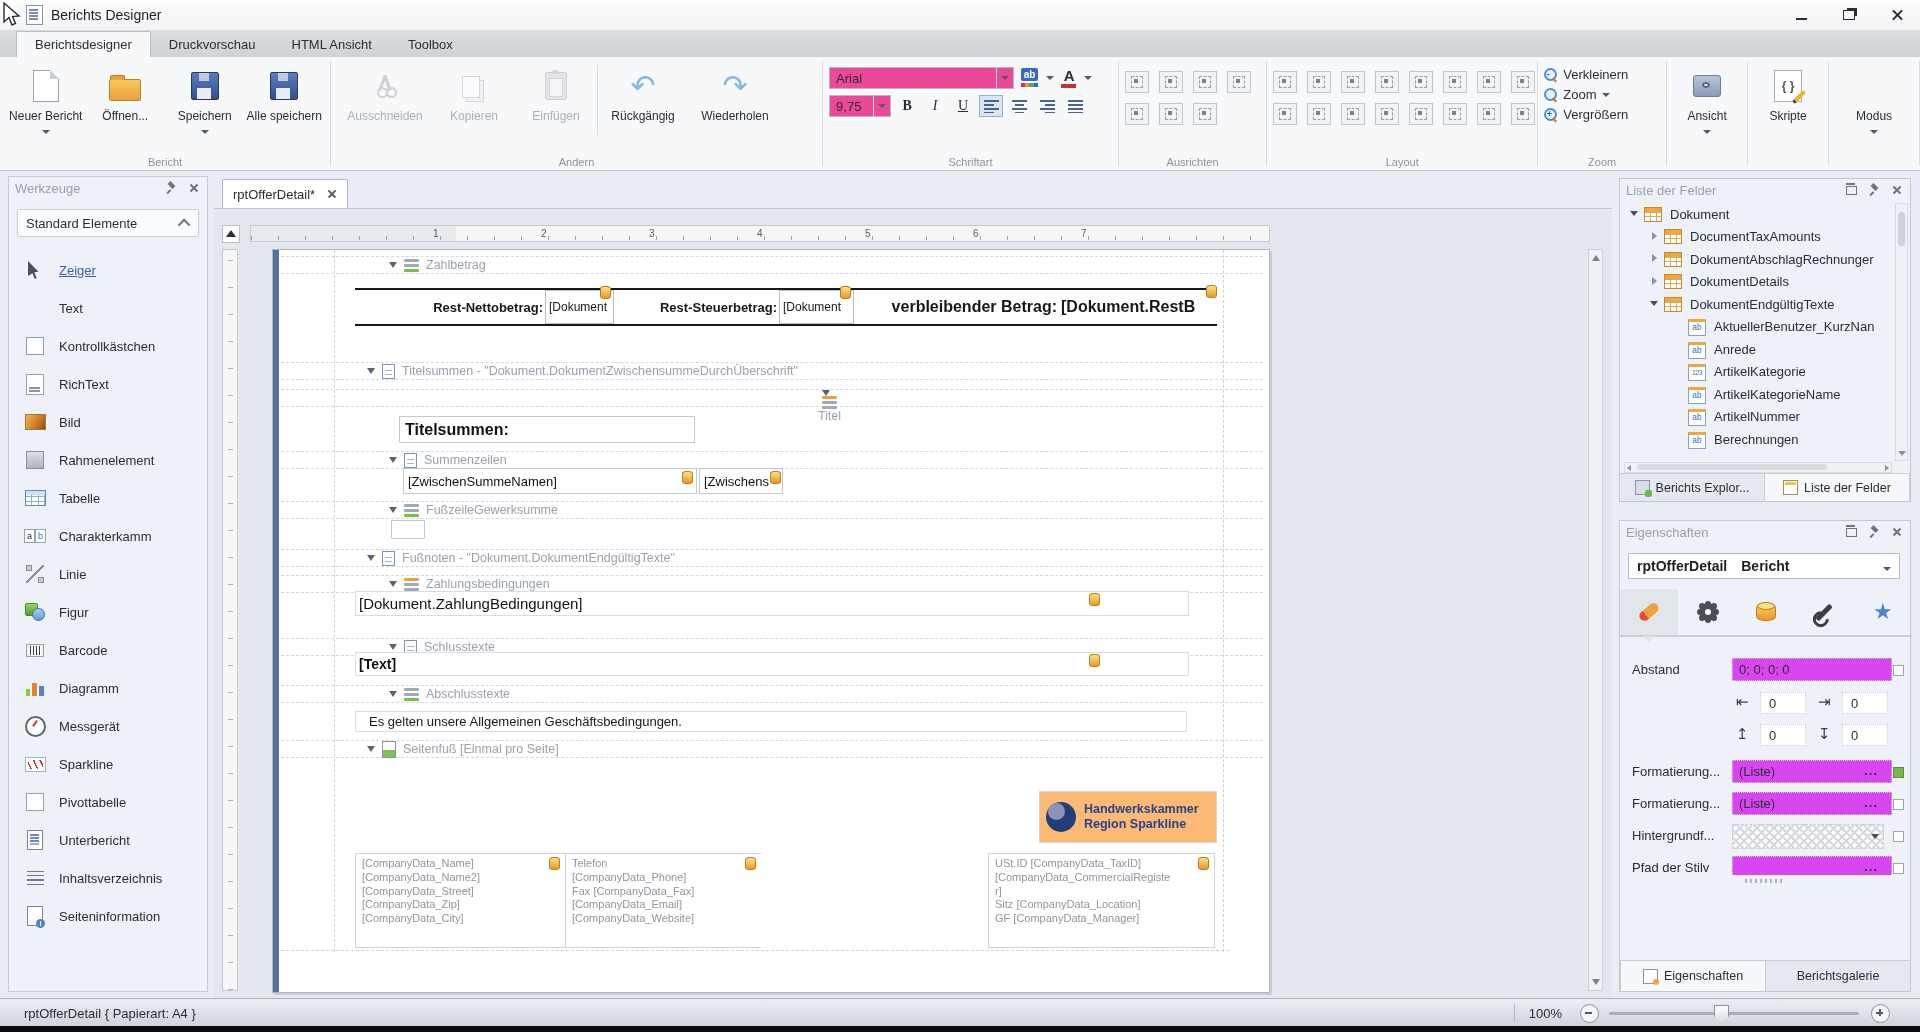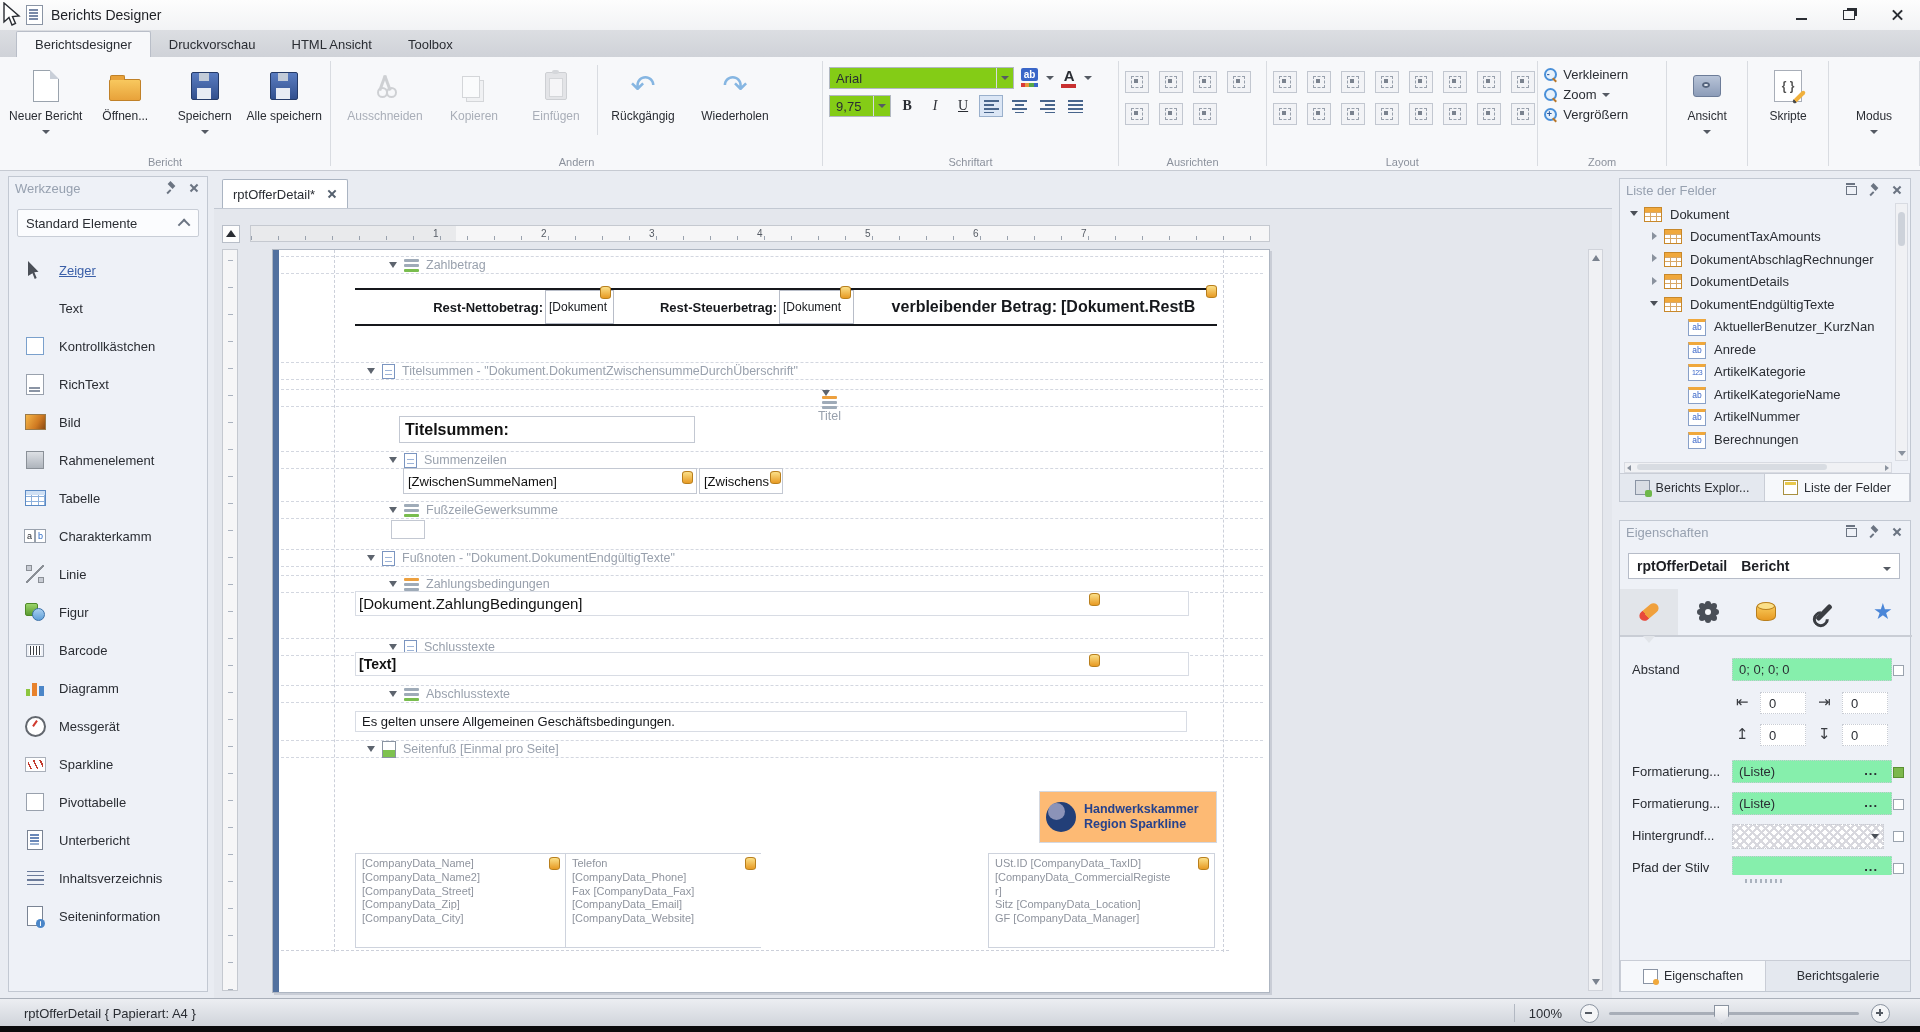--- a/index.html
+++ b/index.html
@@ -48,21 +48,21 @@
   .ri-cut::after{left:14px;transform:rotate(-20deg);}
   .ri-cut i{position:absolute;bottom:1px;left:5px;width:7px;height:7px;border:2px solid #9aa2ae;border-radius:50%;}
   .ri-cut i+i{left:14px;}
   .ri-copy{position:relative;width:16px;height:20px;background:#fff;border:1px solid #a8aeb8;box-shadow:4px 4px 0 -1px #e8eaee,4px 4px 0 0 #a8aeb8;margin:2px 6px 0 0;}
   .ri-paste{position:relative;width:20px;height:26px;background:#c9ced6;border:1px solid #98a0ac;border-radius:2px;}
   .ri-paste::before{content:"";position:absolute;left:3px;top:5px;width:12px;height:17px;background:#f2f3f6;border:1px solid #a8aeb8;}
   .ri-paste::after{content:"";position:absolute;left:6px;top:-3px;width:7px;height:4px;background:#aab2be;border-radius:2px;}
   .ri-undo,.ri-redo{font-size:30px;color:#86b6e2;line-height:30px;font-family:"DejaVu Sans",sans-serif;}
 
   .fontrow{display:flex;flex-direction:column;gap:6px;padding-top:6px;}
-  .combo{background:#84cc16;border:1px solid #b2b8c2;height:22px;display:flex;align-items:center;font-size:13px;color:#2a2d33;box-sizing:border-box;}
+  .combo{background:#ec4899;border:1px solid #b2b8c2;height:22px;display:flex;align-items:center;font-size:13px;color:#2a2d33;box-sizing:border-box;}
   .combo .cval{flex:1;padding-left:6px;}
   .combo .carr{width:16px;display:flex;align-items:center;justify-content:center;border-left:1px solid #d8dbe2;height:100%;}
   .smallbtn{width:24px;height:22px;border:1px solid transparent;display:flex;align-items:center;justify-content:center;font-size:14px;color:#2a2d33;box-sizing:border-box;}
   .smallbtn.sel{background:#dbe6f5;border:1px solid #9ab0cc;}
   .fr2{display:flex;align-items:center;gap:4px;}
   .ab-btn{position:relative;width:24px;height:22px;}
   .ab-btn .abx{position:absolute;left:3px;top:1px;width:17px;height:13px;background:#3a66c8;color:#fff;font-size:10px;font-weight:bold;display:flex;align-items:center;justify-content:center;border-radius:2px;}
   .ab-btn .abstrip{position:absolute;left:3px;bottom:2px;width:17px;height:4px;background:linear-gradient(90deg,#d83a3a 0 25%,#e8973c 25% 50%,#58a848 50% 75%,#3a66c8 75%);}
   .fc-btn{position:relative;width:22px;height:22px;font-weight:bold;font-size:15px;color:#2a2d33;text-align:center;}
   .fc-btn::after{content:"";position:absolute;left:3px;bottom:1px;width:15px;height:4px;background:#c83030;}
@@ -240,21 +240,21 @@
   .pt-brush{width:22px;height:10px;border-radius:5px;background:linear-gradient(90deg,#e84a3a 0 30%,#f0a03c 30%);transform:rotate(-40deg);}
   .pt-gear{width:18px;height:18px;background:#4a4f57;border-radius:50%;position:relative;box-shadow:0 -8px 0 -6px #4a4f57,0 8px 0 -6px #4a4f57,-8px 0 0 -6px #4a4f57,8px 0 0 -6px #4a4f57,-6px -6px 0 -6px #4a4f57,6px 6px 0 -6px #4a4f57,-6px 6px 0 -6px #4a4f57,6px -6px 0 -6px #4a4f57;}
   .pt-gear::after{content:"";position:absolute;left:6px;top:6px;width:6px;height:6px;background:#f7f8fa;border-radius:50%;}
   .pt-db{width:18px;height:16px;background:linear-gradient(#fbd061,#e79a23);border:1px solid #b97f1c;border-radius:8px/5px;position:relative;}
   .pt-db::before{content:"";position:absolute;left:0;top:-2px;width:16px;height:6px;background:#fbe089;border:1px solid #b97f1c;border-radius:50%;}
   .pt-wrench{width:20px;height:5px;background:#3a3d42;transform:rotate(-45deg);border-radius:2px;position:relative;}
   .pt-wrench::before{content:"";position:absolute;left:-5px;top:-3px;width:10px;height:10px;border:3px solid #3a3d42;border-radius:50%;border-right-color:transparent;}
   .pt-star{font-size:22px;color:#4a86d8;line-height:22px;}
   .prow{position:absolute;left:0;width:292px;height:26px;}
   .prow .plabel{position:absolute;left:12px;top:5px;font-size:13px;color:#2a2d33;white-space:nowrap;}
-  .pval{position:absolute;left:112px;top:1px;width:160px;height:23px;background:#86efac;border:1px dotted #c8ccd4;box-sizing:border-box;display:flex;align-items:center;font-size:13px;color:#2a2d33;padding-left:6px;}
+  .pval{position:absolute;left:112px;top:1px;width:160px;height:23px;background:#d946ef;border:1px dotted #c8ccd4;box-sizing:border-box;display:flex;align-items:center;font-size:13px;color:#2a2d33;padding-left:6px;}
   .pcheck{position:absolute;right:8px;top:8px;width:9px;height:9px;border:1px solid #9aa3ae;background:#fff;}
   .pgreen{position:absolute;right:8px;top:8px;width:9px;height:9px;background:#7cb84c;border:1px solid #5a9032;}
   .pdots{position:absolute;right:34px;top:4px;font-size:13px;font-weight:bold;color:#2a2d33;letter-spacing:1px;}
   .spinglyph{position:absolute;font-size:15px;color:#3a3d42;top:2px;font-family:"DejaVu Sans",sans-serif;}
   .spinbox{position:absolute;top:1px;width:46px;height:22px;background:#fff;border:1px dotted #c8ccd4;box-sizing:border-box;font-size:13px;color:#2a2d33;display:flex;align-items:center;padding-left:8px;}
   .checkerbox{position:absolute;left:112px;top:1px;width:150px;height:23px;background-color:#fff;border:1px dotted #c8ccd4;background-image:repeating-linear-gradient(45deg,#d8d8de 0 2px,transparent 2px 6px),repeating-linear-gradient(-45deg,#d8d8de 0 2px,transparent 2px 6px);}
   .checkerbox .carr2{position:absolute;right:4px;top:9px;border-left:4px solid transparent;border-right:4px solid transparent;border-top:5px solid #4a4f57;}
   .splith{position:absolute;left:50%;width:40px;margin-left:-20px;height:4px;background:repeating-linear-gradient(90deg,#aab2be 0 2px,transparent 2px 5px);}
 
   
@@ -770,21 +770,21 @@
       <div class="band" style="top:435px;padding-left:108px;">
         <div class="tri"></div>
         <div class="bstack bv-green">
             <b></b>
             <b></b>
             <b></b>
           </div>
         <div class="blbl">Abschlusstexte</div>
       </div>
 
-      <div class="fieldbox" style="left:82px;top:461px;width:832px;height:21px;font-size:13px;color:#16181c;padding-left:6px;border-color:#d8dce4;">
+      <div class="fieldbox" style="left:82px;top:461px;width:832px;height:21px;font-size:13px;color:#16181c;padding-left:13px;border-color:#d8dce4;">
           <span>Es gelten unsere Allgemeinen Geschäftsbedingungen.</span>
         </div>
 
       <div class="band" style="top:490px;padding-left:86px;">
         <div class="tri"></div>
         <div class="bpage"></div>
         <div class="blbl">Seitenfuß [Einmal pro Seite]</div>
       </div>
 
       <div class="logo">

